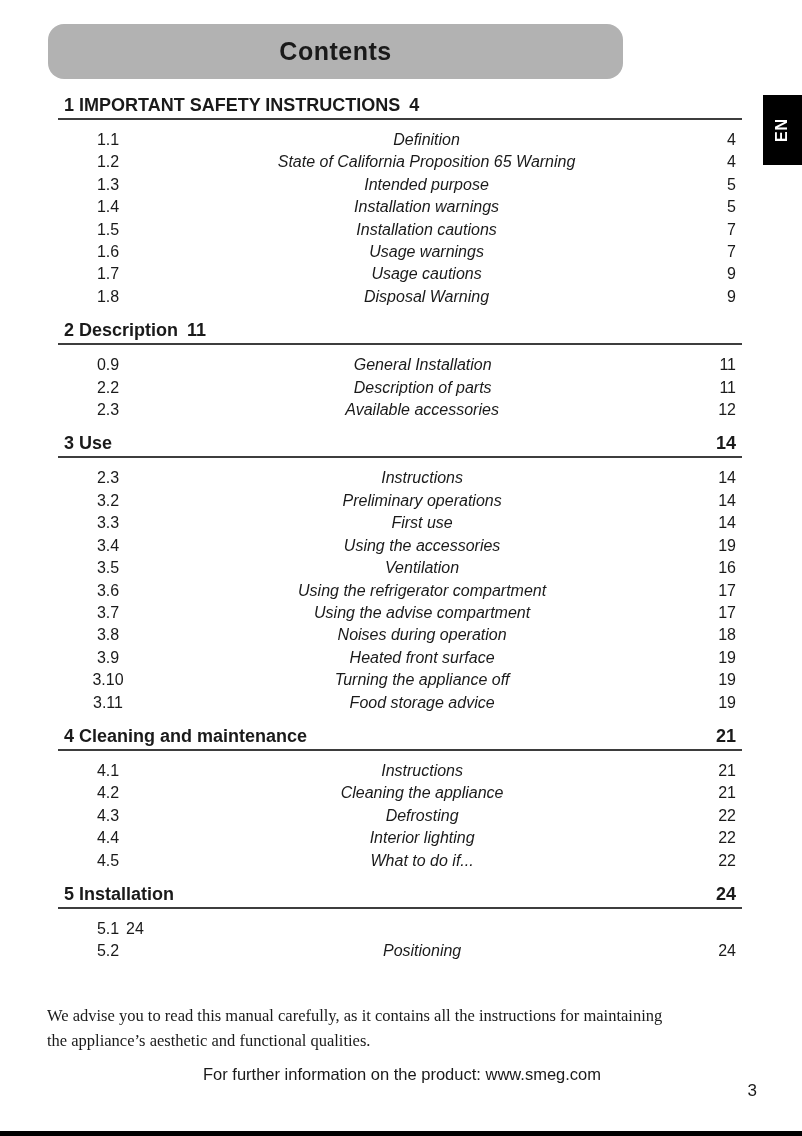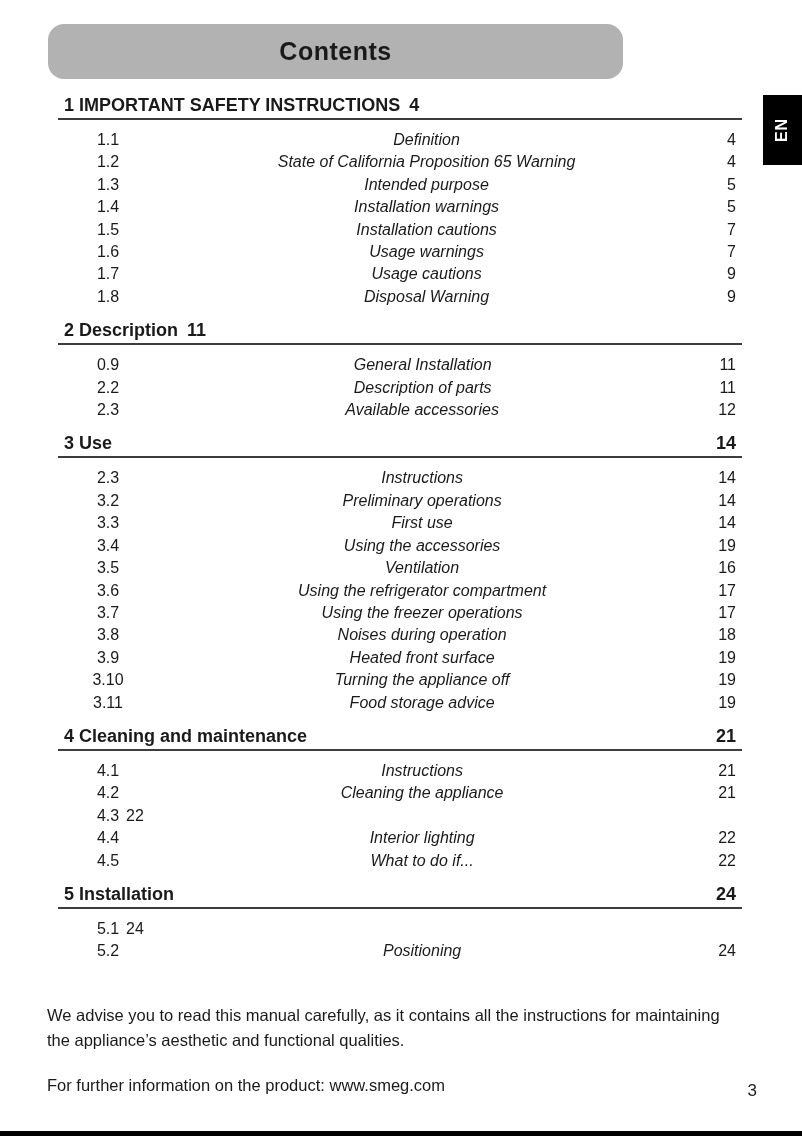--- a/index.html
+++ b/index.html
@@ -72,22 +72,22 @@
   }
   .row-num { flex: 0 0 36px; margin-left: 32px; white-space: nowrap; }
   .row-title { flex: 1; white-space: nowrap; overflow: hidden; font-style: italic; }
   .row-page { padding-right: 6px; }
   .footer {
     position: absolute;
     left: 47px; top: 1003px;
     width: 710px;
     font-size: 16.5px;
   }
-  .footer-line { line-height: 25px; white-space: nowrap; }
-  .info-line { margin-top: 20px; line-height: 25px; white-space: nowrap; }
+  .footer-line { line-height: 25px; white-space: nowrap; font-family: Liberation Serif, serif; }
+  .info-line { margin-top: 9px; line-height: 25px; white-space: nowrap; text-align: center; }
   .page-number {
     position: absolute;
     right: 45px; top: 1081px;
     font-size: 17px;
   }
   .bottom-bar {
     position: absolute;
     left: 0; right: 0; bottom: 0;
     height: 5px;
     background: #000000;
@@ -207,21 +207,21 @@
             <span class="row-title">Ventilation</span>
             <span class="row-page">16</span>
           </div>
           <div class="toc-row">
             <span class="row-num">3.6</span>
             <span class="row-title">Using the refrigerator compartment</span>
             <span class="row-page">17</span>
           </div>
           <div class="toc-row">
             <span class="row-num">3.7</span>
-            <span class="row-title">Using the freezer operations</span>
+            <span class="row-title">Using the advise compartment</span>
             <span class="row-page">17</span>
           </div>
           <div class="toc-row">
             <span class="row-num">3.8</span>
             <span class="row-title">Noises during operation</span>
             <span class="row-page">18</span>
           </div>
           <div class="toc-row">
             <span class="row-num">3.9</span>
             <span class="row-title">Heated front surface</span>
@@ -250,20 +250,21 @@
             <span class="row-title">Instructions</span>
             <span class="row-page">21</span>
           </div>
           <div class="toc-row">
             <span class="row-num">4.2</span>
             <span class="row-title">Cleaning the appliance</span>
             <span class="row-page">21</span>
           </div>
           <div class="toc-row">
             <span class="row-num">4.3</span>
+            <span class="row-title">Defrosting</span>
             <span class="row-page">22</span>
           </div>
           <div class="toc-row">
             <span class="row-num">4.4</span>
             <span class="row-title">Interior lighting</span>
             <span class="row-page">22</span>
           </div>
           <div class="toc-row">
             <span class="row-num">4.5</span>
             <span class="row-title">What to do if...</span>

